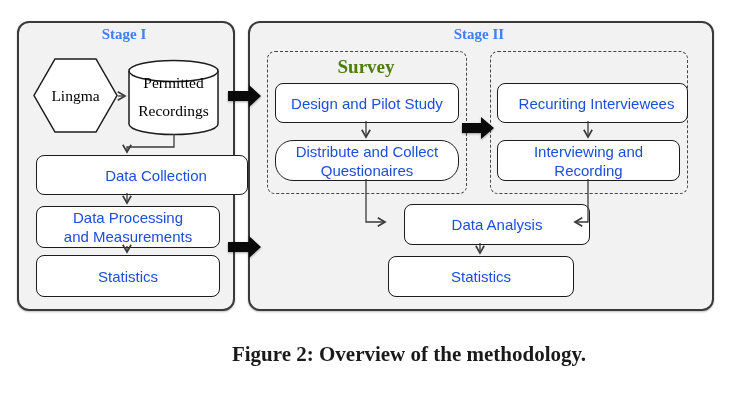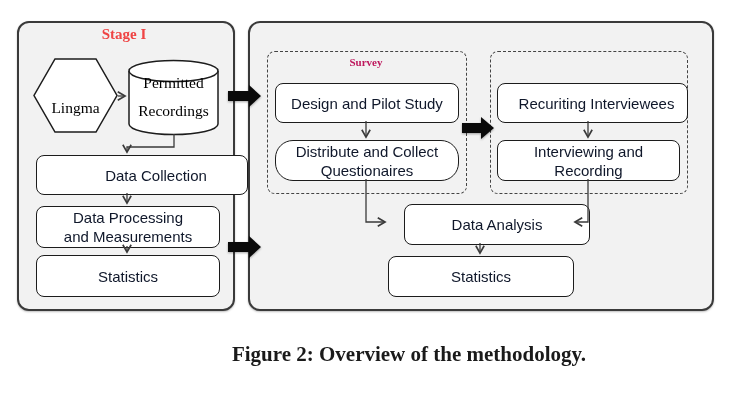--- a/index.html
+++ b/index.html
@@ -11,34 +11,34 @@
     position:relative; width:732px; height:404px; background:#ffffff;
     font-family:"Liberation Sans",sans-serif; color:var(--ink); overflow:hidden;
   }
   .panel{
     position:absolute; background:var(--panel-bg);
     border:2px solid var(--panel-border); border-radius:12px;
     box-shadow:0 1px 2px rgba(0,0,0,.25);
   }
   .panel-title{
     position:absolute; left:0; right:0; text-align:center;
-    font-family:"Liberation Serif",serif; font-weight:bold; font-size:15px; color:#ef4444;
+    font-family:"Liberation Serif",serif; font-weight:bold; font-size:15px; color:#3b82f6;
   }
   .dashed-group{
     position:absolute; border:1.5px dashed #444; border-radius:8px;
   }
   .group-title{
     position:absolute; left:0; right:0; text-align:center;
-    font-family:"Liberation Serif",serif; font-weight:bold; font-size:11px; color:#be185d;
+    font-family:"Liberation Serif",serif; font-weight:bold; font-size:19px; color:#4d7c0f;
   }
   .node{
     position:absolute; background:#fff; border:1.5px solid var(--node-border);
     border-radius:8px; display:flex; flex-direction:column; align-items:center;
     justify-content:center; text-align:center; font-size:15px; line-height:19px;
-    color:#0f172a;
+    color:#1d4ed8;
   }
   .shape-label{
     position:absolute; display:flex; flex-direction:column; align-items:center;
     justify-content:center; text-align:center;
     font-family:"Liberation Serif",serif; font-size:15.5px; line-height:18px; color:#000;
   }
   svg.shape, svg.overlay{position:absolute;}
   svg.overlay{left:0; top:0; pointer-events:none;}
   .shape .outline{fill:#fff; stroke:var(--node-border); stroke-width:1.5;}
   .conn{fill:none; stroke:var(--connector); stroke-width:1.3;}
@@ -50,30 +50,31 @@
 </style>
 </head>
 <body>
 
 <div class="canvas">
 
   <div class="panel" style="left:17px;top:21px;width:214px;height:286px;"></div>
   <div class="panel-title" style="left:17px;top:26px;width:214px;">Stage I</div>
 
   <div class="panel" style="left:248px;top:21px;width:462px;height:286px;"></div>
+  <div class="panel-title" style="left:248px;top:26px;width:462px;">Stage II</div>
 
   <div class="dashed-group" style="left:267px;top:51px;width:198px;height:141px;"></div>
   <div class="group-title" style="left:267px;top:56px;width:198px;">Survey</div>
 
   <div class="dashed-group" style="left:490px;top:51px;width:196px;height:141px;"></div>
 
   <svg class="shape" style="left:33px;top:58px;" width="85" height="75" viewBox="0 0 85 75">
     <polygon class="outline" points="22,1 63,1 84,37.5 63,74 22,74 1,37.5"></polygon>
   </svg>
-  <div class="shape-label" style="left:33px;top:70px;width:85px;height:75px;">Lingma</div>
+  <div class="shape-label" style="left:33px;top:58px;width:85px;height:75px;">Lingma</div>
 
   <svg class="shape" style="left:128px;top:59px;" width="91" height="77" viewBox="0 0 91 77">
     <path class="outline" d="M1 12 L1 65 A44.5 10.5 0 0 0 90 65 L90 12"></path>
     <ellipse class="outline" cx="45.5" cy="12" rx="44.5" ry="10.5"></ellipse>
   </svg>
   <div class="shape-label" style="left:128px;top:77px;width:91px;height:40px;gap:10px;">
     <span>Permitted</span>
     <span>Recordings</span>
   </div>
 

